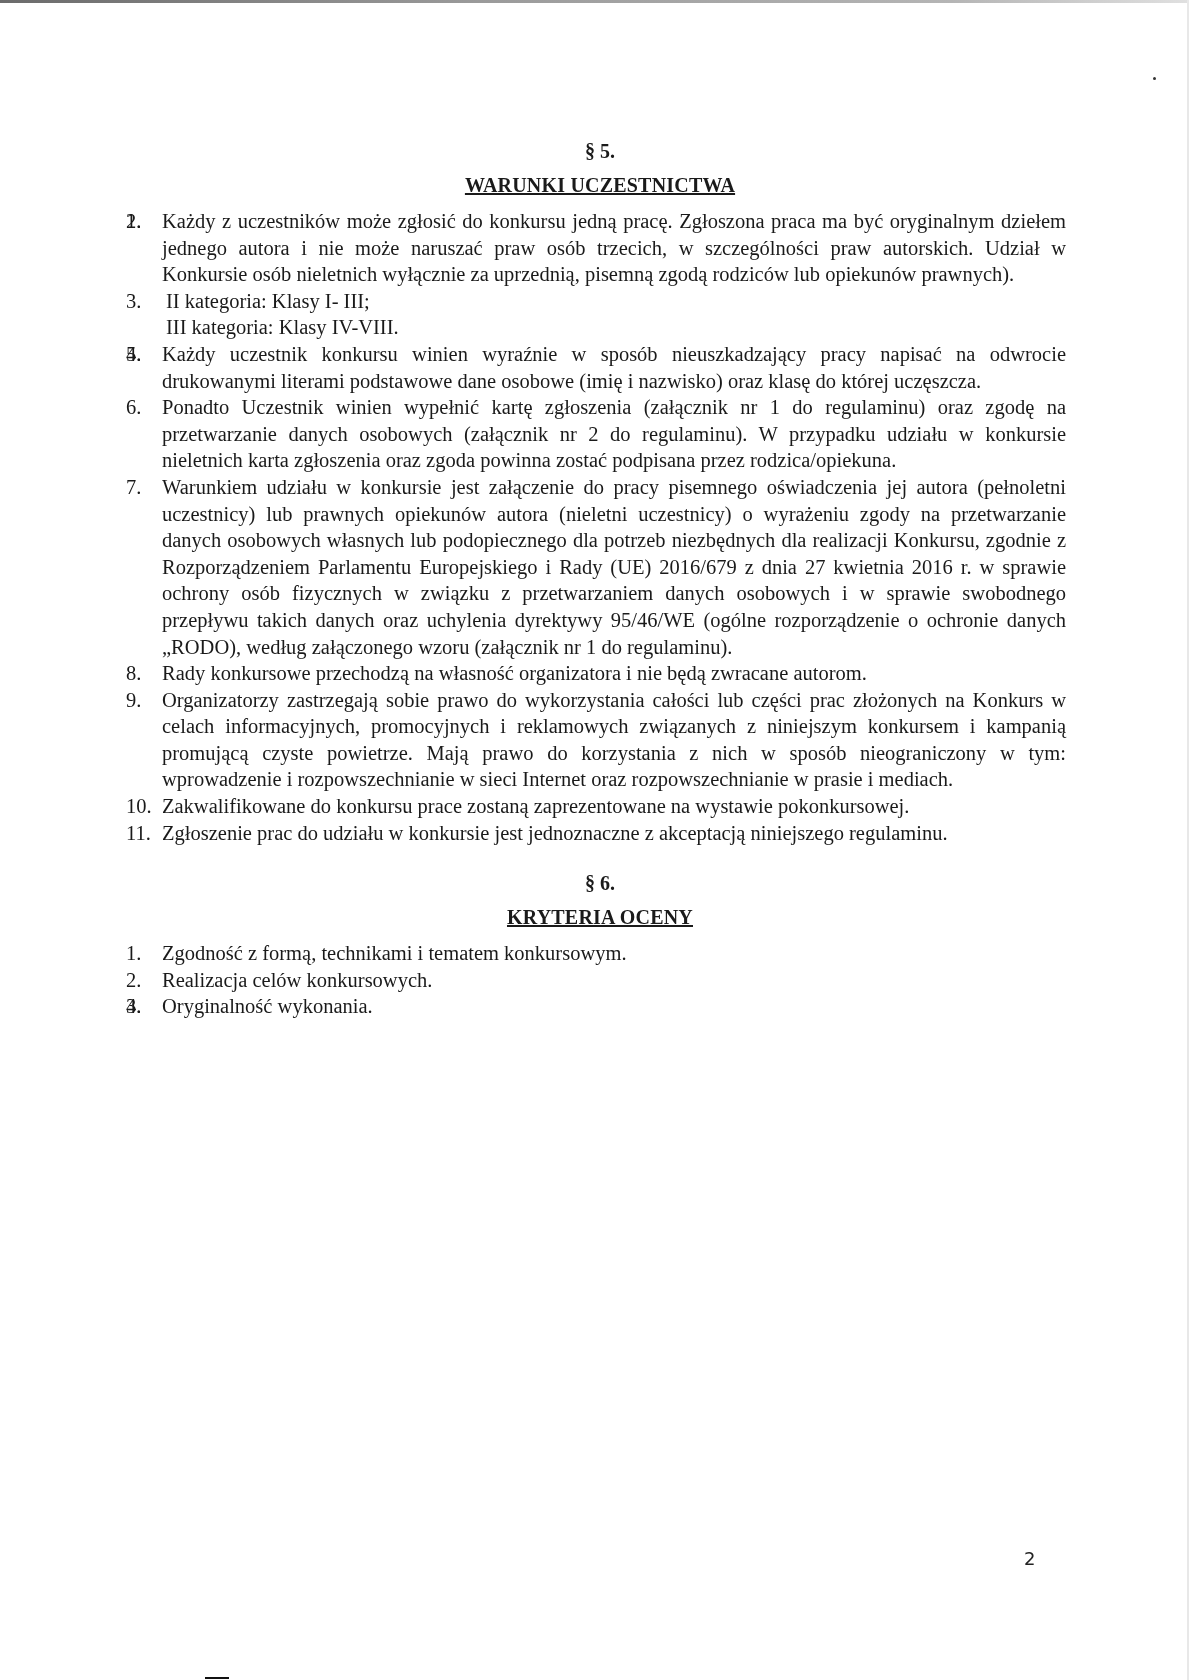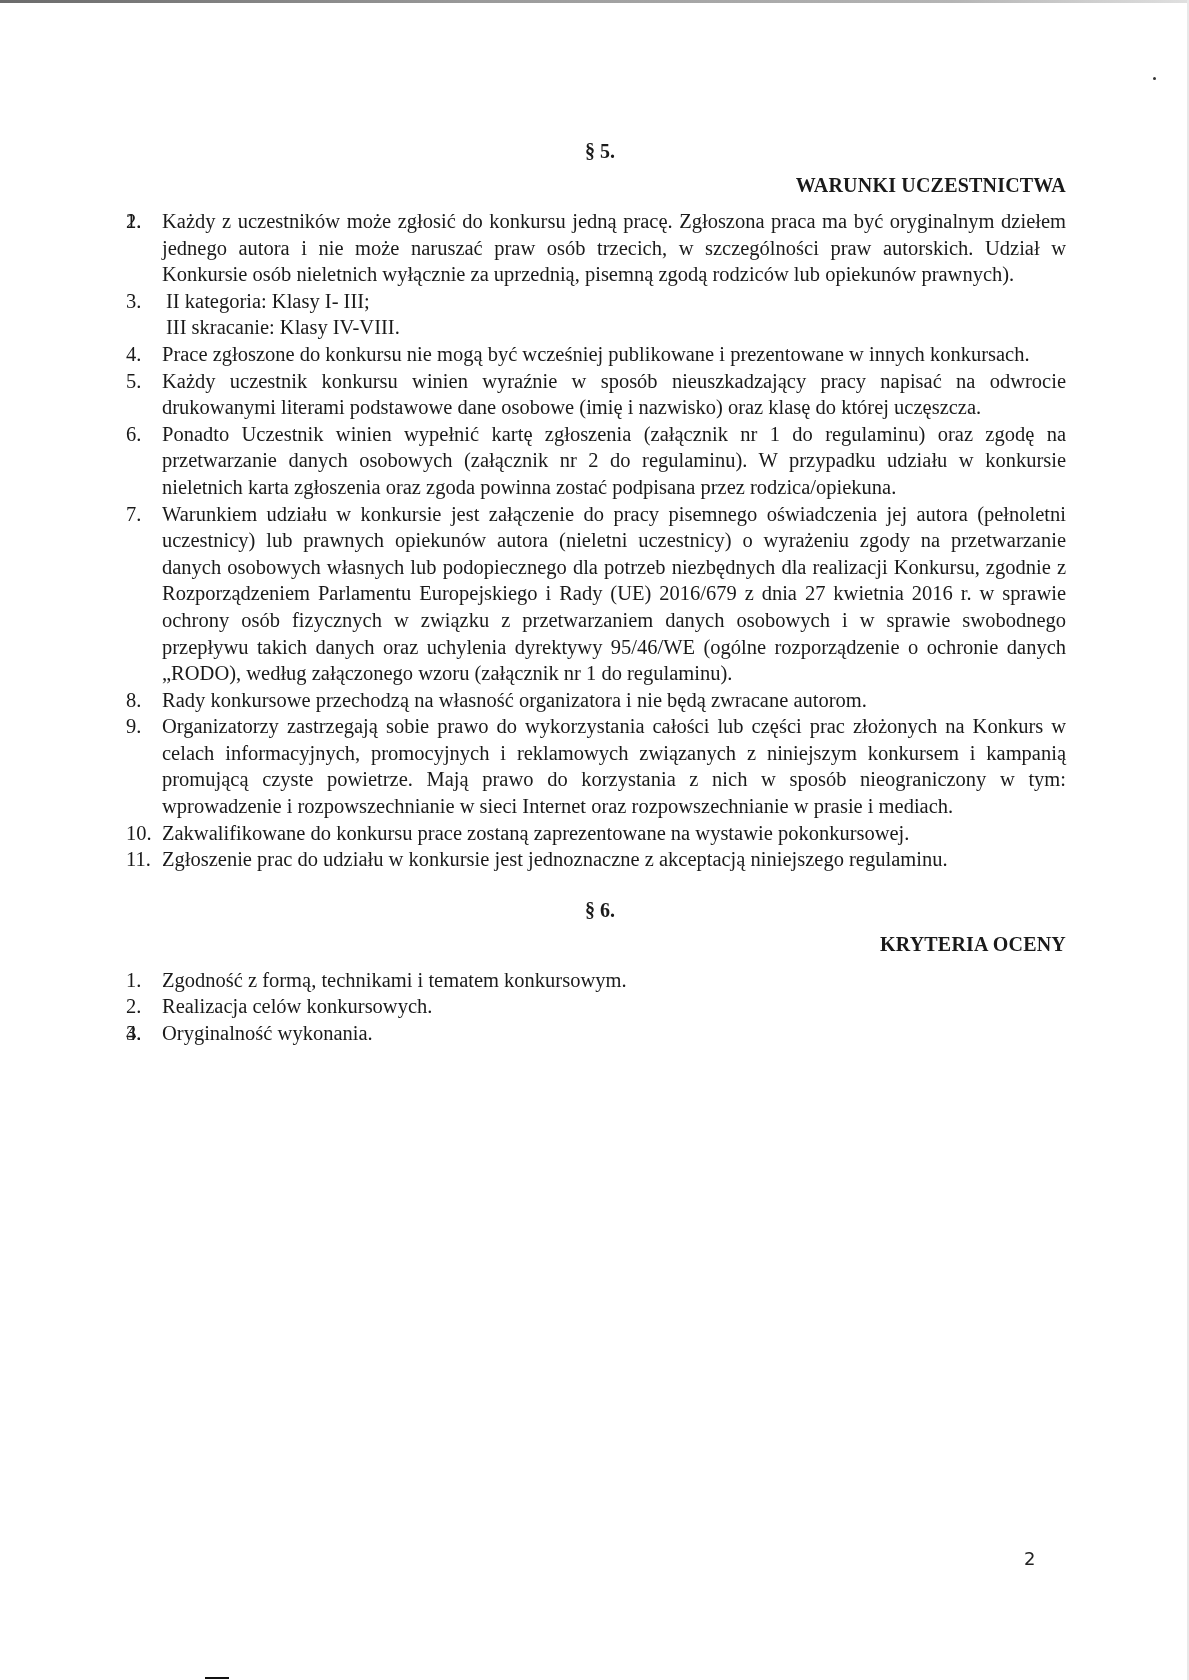--- a/index.html
+++ b/index.html
@@ -42,26 +42,27 @@
     }
     .para-symbol {
       text-align: center;
       font-size: 20px;
       font-weight: bold;
       line-height: 26px;
       margin: 0;
       padding-left: 8px;
     }
     .section-title {
-      text-align: right;
+      text-align: center;
       font-size: 20px;
       line-height: 26px;
       margin: 8px 0 10px 0;
       letter-spacing: 0.2px;
       padding-left: 8px;
+      text-decoration: underline;
     }
     ol.items {
       list-style: none;
       margin: 0;
       padding: 0;
     }
     ol.items li {
       position: relative;
       padding-left: 36px;
       font-size: 20.5px;
@@ -117,25 +118,24 @@
       <li>
         <span class="num">1.</span>
       </li>
       <li>
         <span class="num">2.</span>
         <span>Każdy z uczestników może zgłosić do konkursu jedną pracę. Zgłoszona praca ma być oryginalnym dziełem jednego autora i nie może naruszać praw osób trzecich, w szczególności praw autorskich. Udział w Konkursie osób nieletnich wyłącznie za uprzednią, pisemną zgodą rodziców lub opiekunów prawnych).</span>
       </li>
       <li>
         <span class="num">3.</span>
         <span class="sub">II kategoria: Klasy I- III;</span>
-        <span class="sub">III skracanie: Klasy IV-VIII.</span>
+        <span class="sub">III kategoria: Klasy IV-VIII.</span>
       </li>
       <li>
         <span class="num">4.</span>
-        <span>Prace zgłoszone do konkursu nie mogą być wcześniej publikowane i prezentowane w innych konkursach.</span>
       </li>
       <li>
         <span class="num">5.</span>
         <span>Każdy uczestnik konkursu winien wyraźnie w sposób nieuszkadzający pracy napisać na odwrocie drukowanymi literami podstawowe dane osobowe (imię i nazwisko) oraz klasę do której uczęszcza.</span>
       </li>
       <li>
         <span class="num">6.</span>
         <span>Ponadto Uczestnik winien wypełnić kartę zgłoszenia (załącznik nr 1 do regulaminu) oraz zgodę na przetwarzanie danych osobowych (załącznik nr 2 do regulaminu). W przypadku udziału w konkursie nieletnich karta zgłoszenia oraz zgoda powinna zostać podpisana przez rodzica/opiekuna.</span>
       </li>
       <li>

